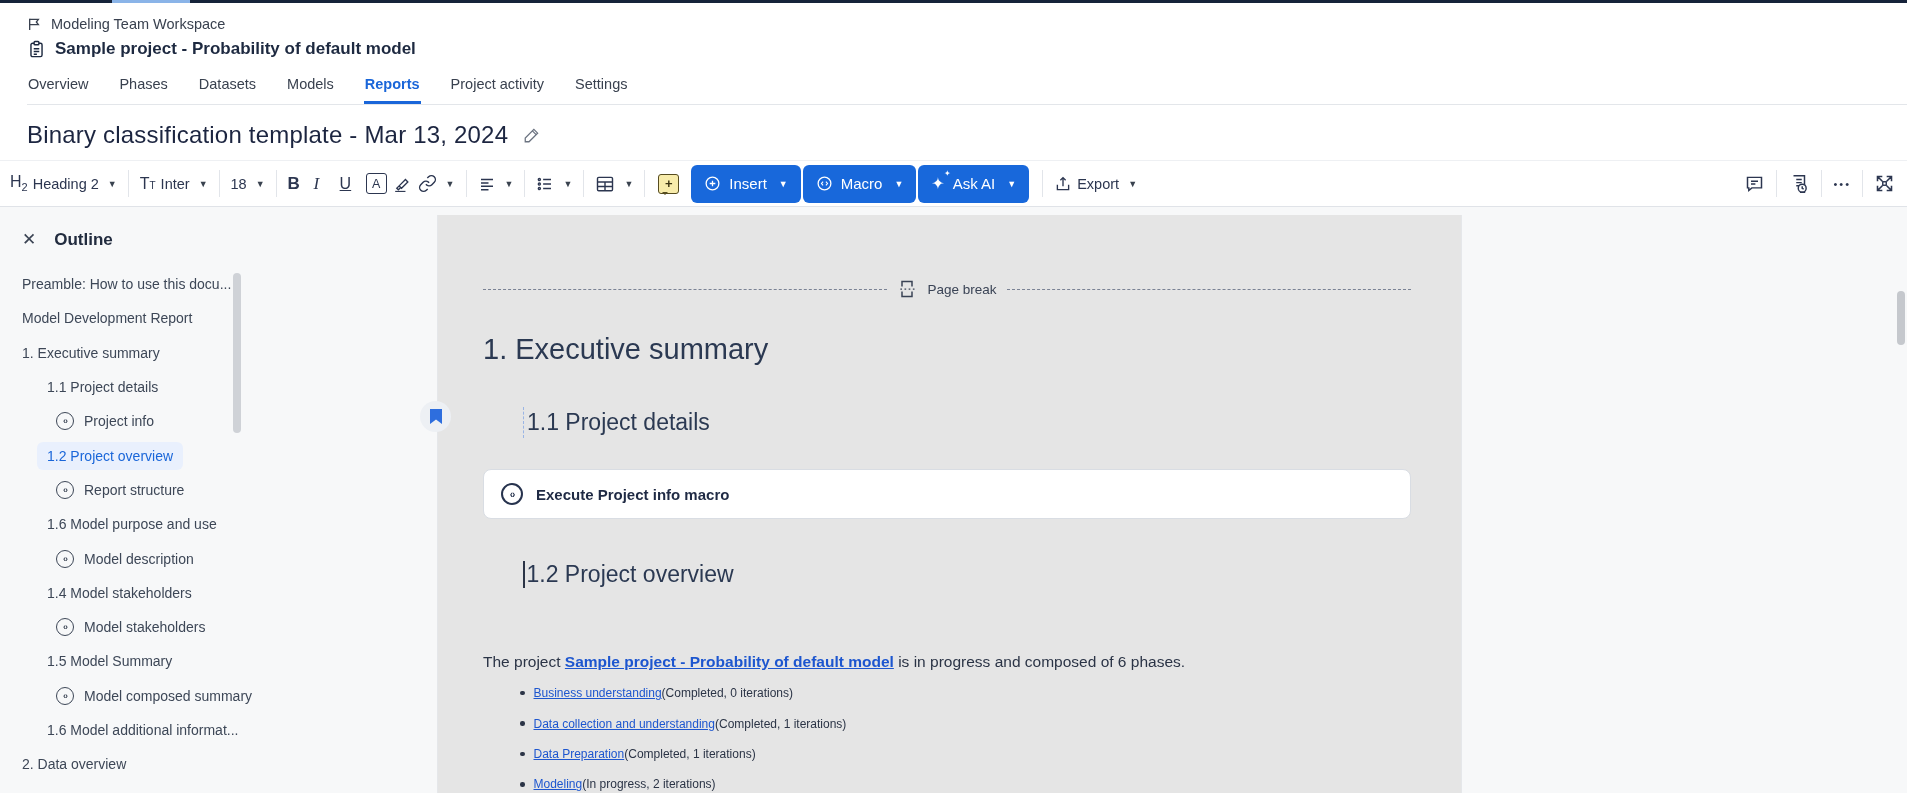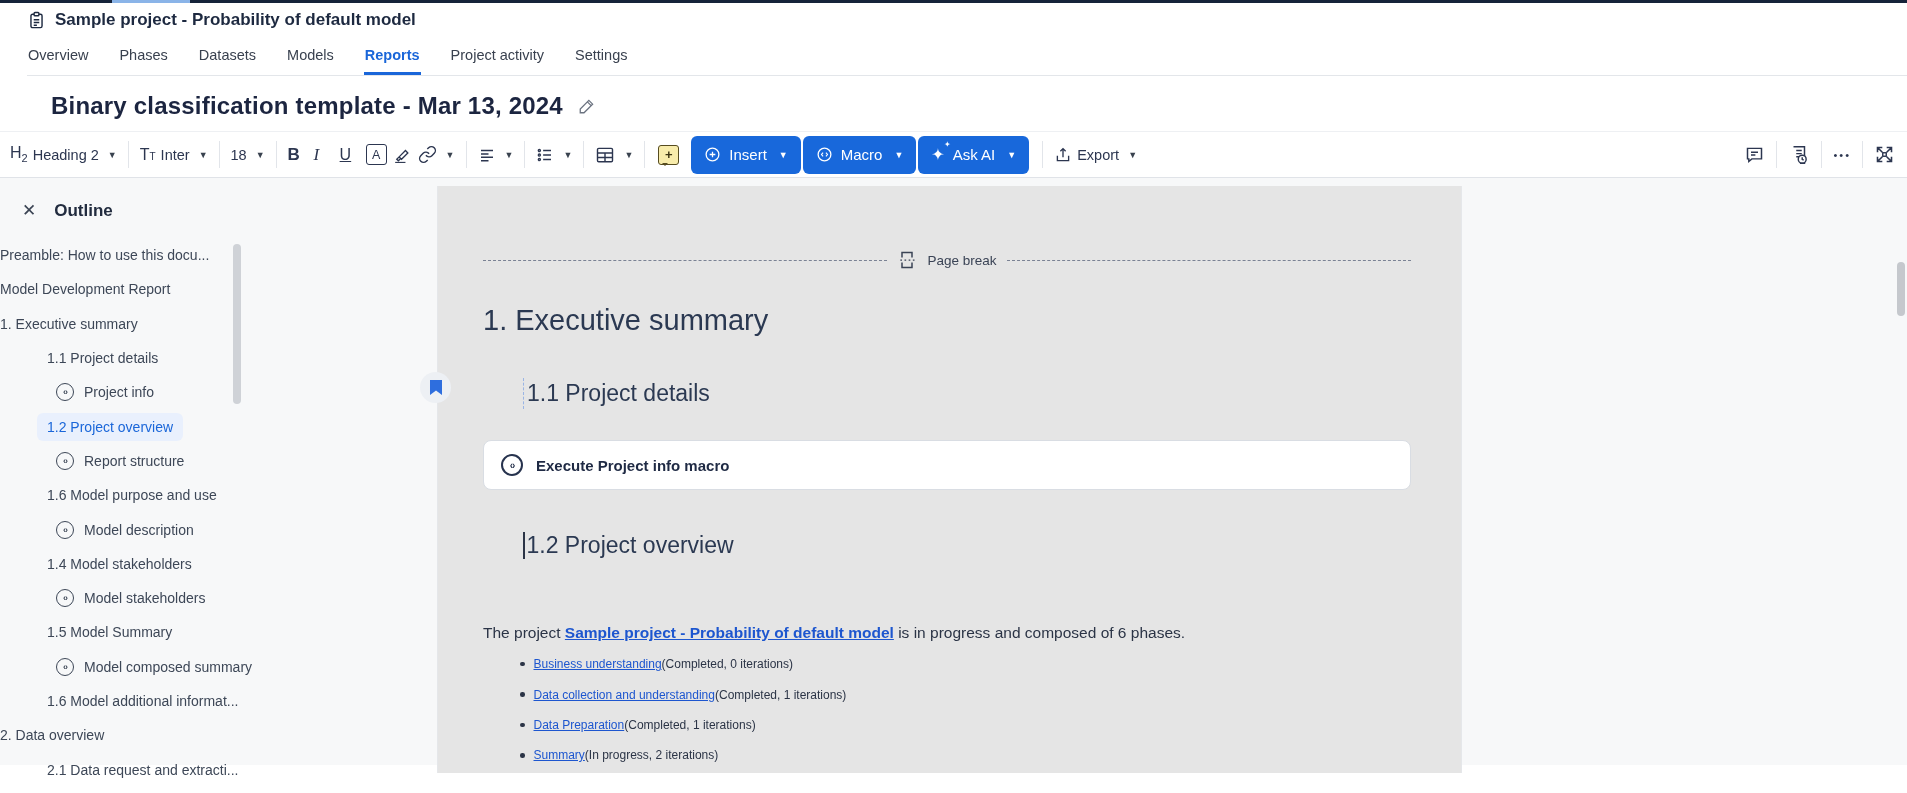--- a/index.html
+++ b/index.html
@@ -13,21 +13,21 @@
   
   .hdr { background:#fff; padding-left:27px; }
   .ws-row { display:flex; align-items:center; gap:8px; padding-top:13px; color:#39414f; font-size:14.5px; }
   .proj-row { display:flex; align-items:center; gap:9px; margin-top:7px; color:#1d2940; font-size:17px; font-weight:bold; }
   .tabs { display:flex; gap:29px; margin-top:10px; border-bottom:1px solid #e3e6ea; }
   .tab { font-size:14.5px; color:#39414f; padding:7px 1px 9px; border-bottom:3px solid transparent; cursor:pointer; }
   .tab.active { color:#1a66d9; border-bottom-color:#1a66d9;font-weight:bold; }
 
   
   .title-row { display:flex; align-items:center; gap:15px; padding:16px 0 11px 27px; background:#fff; }
-  .title-row h1 { font-size:24px; color:#1c2540; font-weight:bold; letter-spacing:.2px;margin-left:24px; }
+  .title-row h1 { font-size:24px; color:#1c2540; font-weight:normal; letter-spacing:.2px; }
 
   
   .toolbar { position:relative; height:47px; border-top:1px solid #eef0f3; border-bottom:1px solid #e0e3e8;
     display:flex; align-items:center; padding-left:10px; background:#fff; }
   .titem { display:flex; align-items:center; gap:5px; color:#2c3650; font-size:14.5px; cursor:pointer; }
   .caret { font-size:9px; color:#39424f; margin-left:4px; }
   .tdiv { width:1px; height:27px; background:#e2e5ea; margin:0 11px; flex:none; }
   .glyph { font-size:16px; color:#2c3650; }
   .g-h2 { font-weight:500; font-size:16px; } .g-h2 sub { font-size:11px; }
   .g-tt { font-weight:500; } .g-tt .small { font-size:10px; }
@@ -52,21 +52,21 @@
   
   .content { position:relative; height:587px; background:#f7f8f9; }
 
   
   .outline { position:absolute; left:0; top:0; width:437px; height:100%; }
   .outline-header { position:absolute; left:22px; top:22px; display:flex; align-items:center; gap:18px; }
   .x-icon { font-size:17px; color:#3b4454; cursor:pointer; }
   .outline-title { font-size:17px; font-weight:bold; color:#222c3f; }
   .outline-items { position:absolute; left:0; right:0; top:60px; }
   .orow { height:34.3px; display:flex; align-items:center; font-size:14px; color:#3d4757; cursor:pointer; }
-  .lv0 { } .lv1 { padding-left:47px; } .lv2 { padding-left:56px; gap:10px; }
+  .lv0 { padding-left:22px; } .lv1 { padding-left:47px; } .lv2 { padding-left:56px; gap:10px; }
   .orow .lbl { padding:6px 10px; margin-left:-10px; border-radius:6px; white-space:nowrap; }
   .orow.active .lbl { background:#e9f0fd; color:#1a66d9; }
   .o-icon { flex:none; width:18px; height:18px; border:1.6px solid #3d4757; border-radius:50%;
     display:flex; align-items:center; justify-content:center; font-size:9px; font-weight:bold;
     letter-spacing:-1px; color:#3d4757; }
   .sb-outline { position:absolute; left:233px; top:66px; width:8px; height:160px; background:#cfd2d7; border-radius:4px; }
 
   
   .page { position:absolute; left:437px; top:8px; width:1025px; height:587px; background:#e5e5e5;
     border-left:1px solid #e5e7ea; border-right:1px solid #e5e7ea; }
@@ -96,20 +96,29 @@
   svg.icn { display:block; }
 </style>
 </head>
 <body>
 
 <div class="topstrip">
     <div class="blue"></div>
   </div>
 
 <header class="hdr">
+  <div class="ws-row">
+    <span>
+      <svg class="icn" width="16" height="16" viewBox="0 0 24 24" fill="none" stroke="#39414f" stroke-width="2">
+          <path d="M4 21V4"></path>
+          <path d="M4 5h13l-3 4 3 4H4"></path>
+        </svg>
+    </span>
+    <span>Modeling Team Workspace</span>
+  </div>
   <div class="proj-row">
     <span>
       <svg class="icn" width="19" height="19" viewBox="0 0 24 24" fill="none" stroke="#1d2940" stroke-width="1.8">
           <rect x="5" y="4" width="14" height="17" rx="2"></rect>
           <rect x="9" y="2" width="6" height="4" rx="1" fill="#fff"></rect>
           <path d="M8.5 11h7M8.5 14.5h7M8.5 18h4"></path>
         </svg>
     </span>
     <span>Sample project - Probability of default model</span>
   </div>
@@ -372,20 +381,20 @@
           <a class="doclink">Data collection and understanding</a>
           <span> (Completed, 1 iterations)</span>
         </li>
       <li>
           <span class="dot"></span>
           <a class="doclink">Data Preparation</a>
           <span> (Completed, 1 iterations)</span>
         </li>
       <li>
           <span class="dot"></span>
-          <a class="doclink">Summary</a>
+          <a class="doclink">Modeling</a>
           <span> (In progress, 2 iterations)</span>
         </li>
     </ul>
   </main>
 
   <div class="win-thumb"></div>
 </div>
 
 </body></html>

